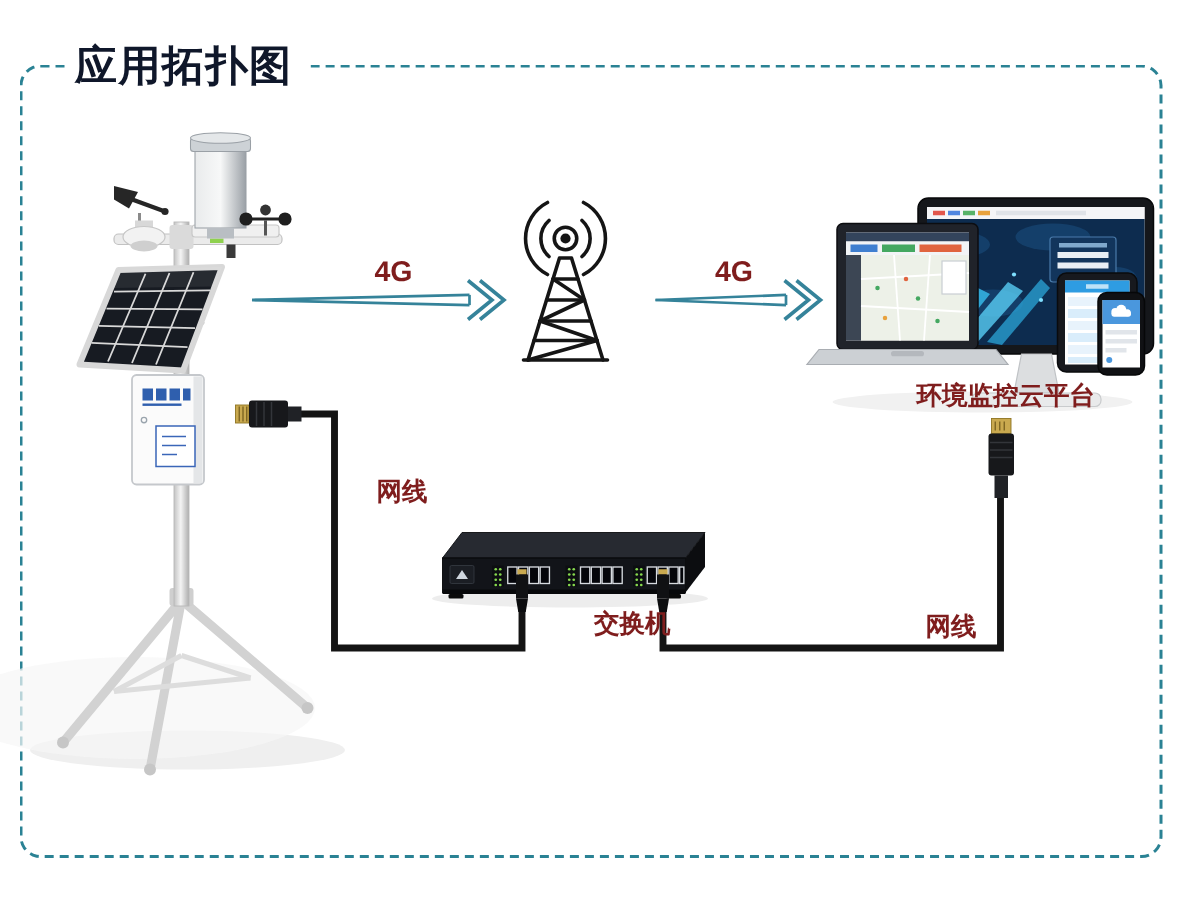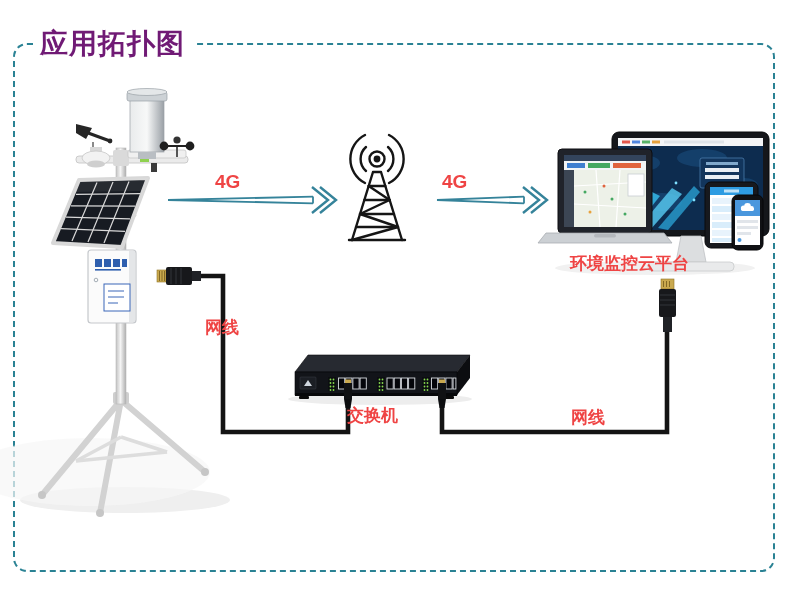--- a/index.html
+++ b/index.html
@@ -5,27 +5,27 @@
   html,body{margin:0;padding:0;background:#fff;}
   .screen{
     position:relative;width:790px;height:600px;background:#ffffff;overflow:hidden;
     font-family:"Liberation Sans","DejaVu Sans",sans-serif;
   }
   .frame{
     position:absolute;left:13px;top:43px;width:758px;height:525px;
     border:2px dashed #2a8294;border-radius:14px;
   }
   .page-title{
-    position:absolute;left:34px;top:25px;z-index:5;
+    position:absolute;left:44px;top:25px;z-index:5;
     background:#fff;padding:0 12px 0 6px;
-    font-size:28px;font-weight:bold;color:#701a75;letter-spacing:1px;
+    font-size:28px;font-weight:bold;color:#0f172a;letter-spacing:1px;
   }
   .lbl{
-    position:absolute;z-index:4;text-align:left;
-    color:#ef4444;font-weight:bold;font-size:17px;
+    position:absolute;z-index:4;text-align:right;
+    color:#7f1d1d;font-weight:bold;font-size:17px;
   }
   .lbl-4g{font-size:19px;}
   .lbl-base{letter-spacing:3px;}
   .gfx{position:absolute;left:0;top:0;z-index:2;}
 </style>
 </head>
 <body>
 
 <div class="screen">
 

